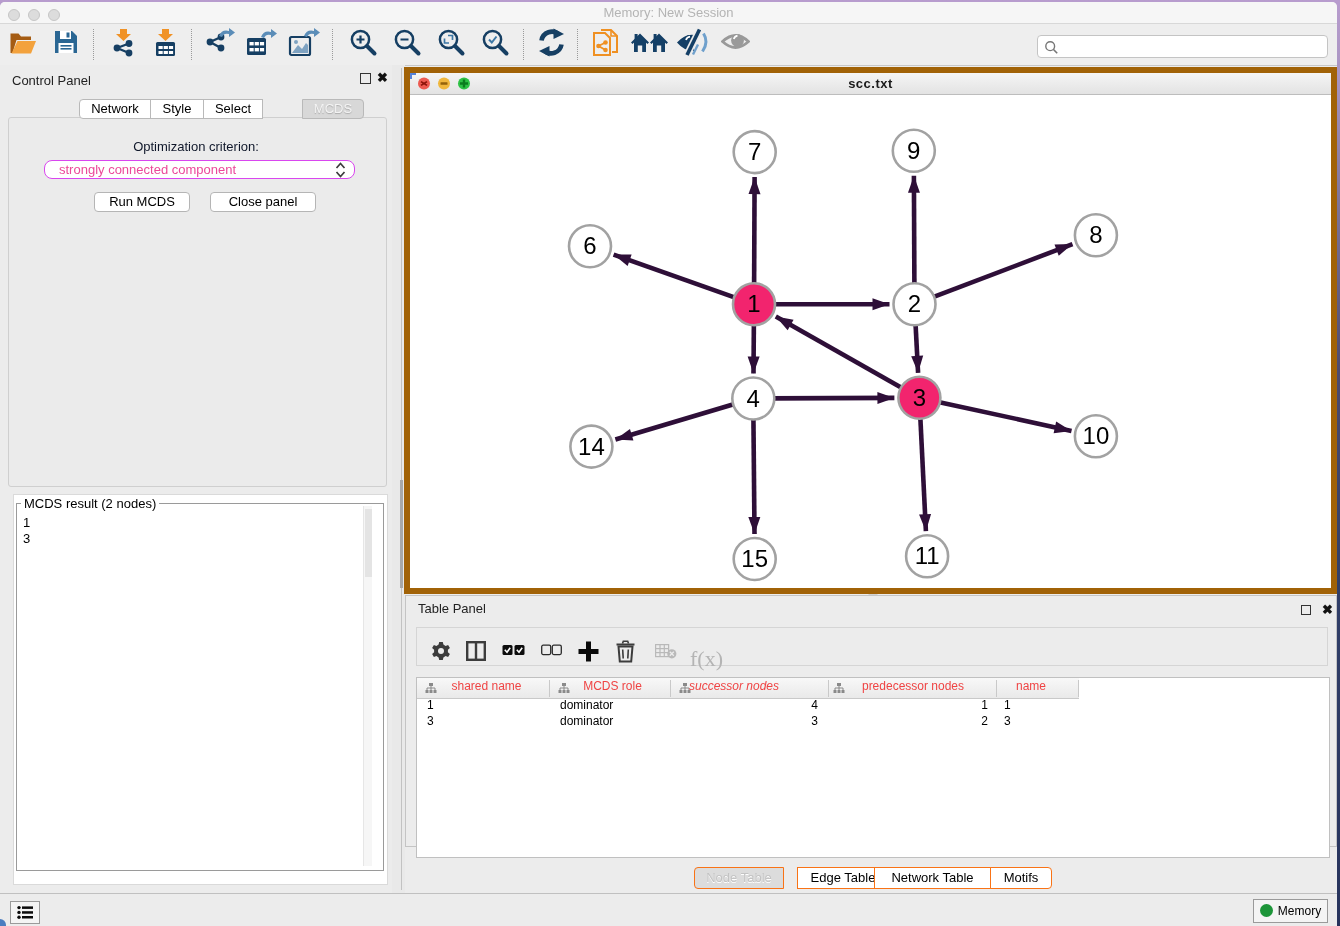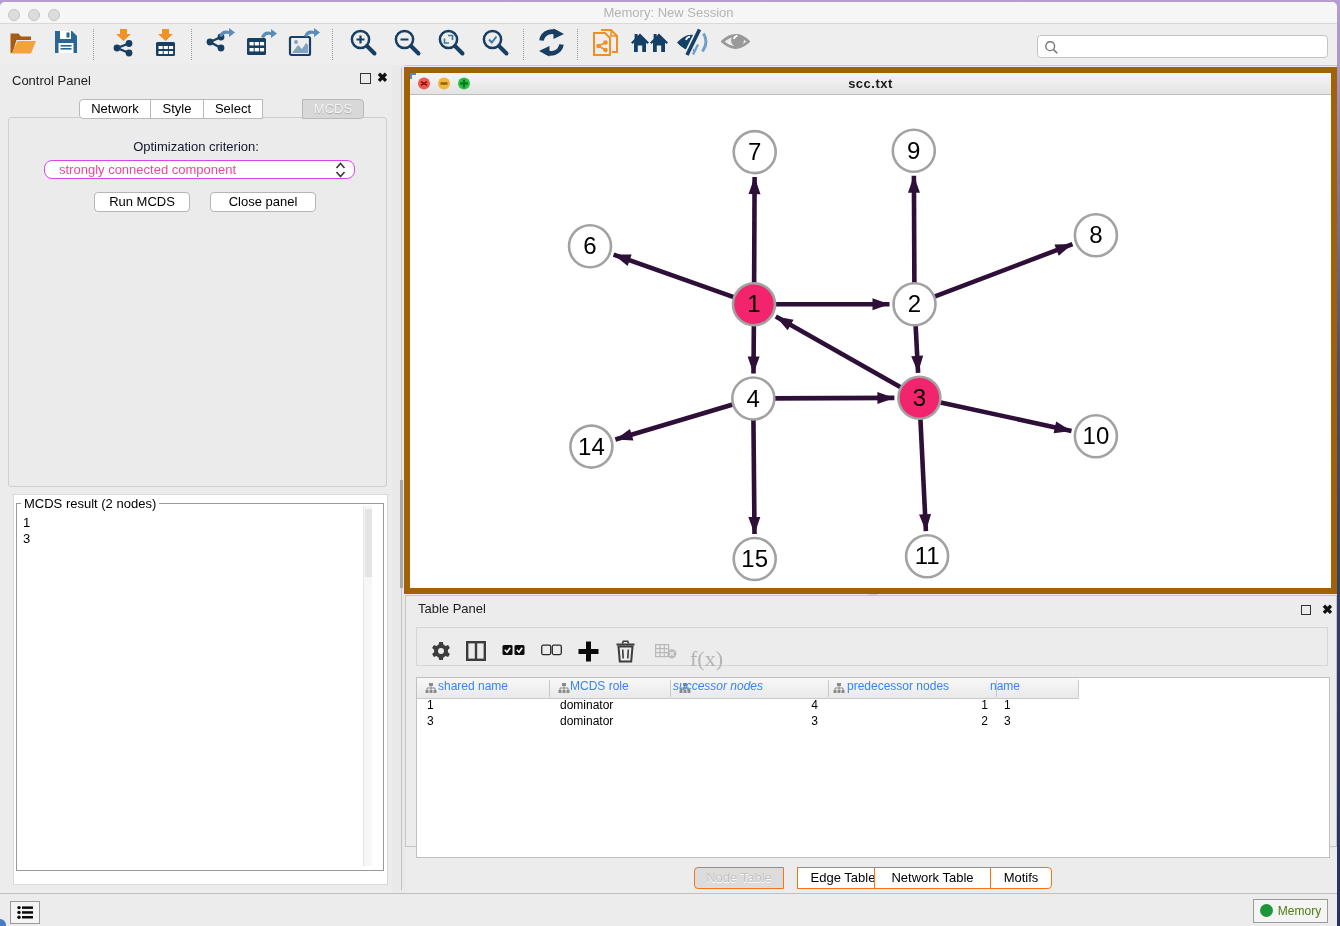--- a/index.html
+++ b/index.html
@@ -36,25 +36,25 @@
   
   #tp{position:absolute;left:405px;top:593px;width:932px;height:252px;background:#ececec;border:1px solid #c4c4c4;box-sizing:border-box;}
   #tphead{position:absolute;left:12px;top:5px;font-size:13px;color:#222;}
   #tptools{position:absolute;left:10px;top:31px;width:910px;height:37px;background:#ececec;border:1px solid #d5d5d5;}
   #tptable{position:absolute;left:10px;top:81px;width:912px;height:179px;background:#fff;border:1px solid #c0c0c0;}
   #tptabs{position:absolute;left:0;top:271px;width:100%;height:22px;font-size:13px;}
   .ttab{position:absolute;top:0;height:20px;line-height:20px;text-align:center;background:#fff;border:1px solid #f97316;color:#000;}
   
   #statusbar{position:absolute;left:0;top:891px;width:1337px;height:35px;background:#ececec;border-top:1px solid #c0c0c0;}
   #listbtn{position:absolute;left:10px;top:7px;width:28px;height:21px;background:#f4f4f4;border:1px solid #9a9a9a;}
-  #membtn{position:absolute;right:9px;top:5px;width:73px;height:22px;background:#f4f4f4;border:1px solid #9a9a9a;font-size:12px;text-align:center;line-height:22px;color:#4d7c0f;}
+  #membtn{position:absolute;right:9px;top:5px;width:73px;height:22px;background:#f4f4f4;border:1px solid #9a9a9a;font-size:12px;text-align:center;line-height:22px;color:#000000;}
   .cross{font-weight:bold;color:#111;font-size:13px;}
   .hsep{position:absolute;top:2px;width:1px;height:17px;background:#c9c9c9;}
   .treeic{position:absolute;top:4px;}
-  .hlab{position:absolute;top:1px;font-size:12px;color:#3b82f6;text-align:left;}
+  .hlab{position:absolute;top:1px;font-size:12px;color:#ef4444;text-align:center;}
   .cell{position:absolute;font-size:12px;color:#000;}
 </style>
 </head>
 <body>
 <div id="desktop">
 <div id="win">
   <div id="titlebar">
     <div class="tl" style="left:8px;"></div>
     <div class="tl" style="left:28px;"></div>
     <div class="tl" style="left:48px;"></div>

